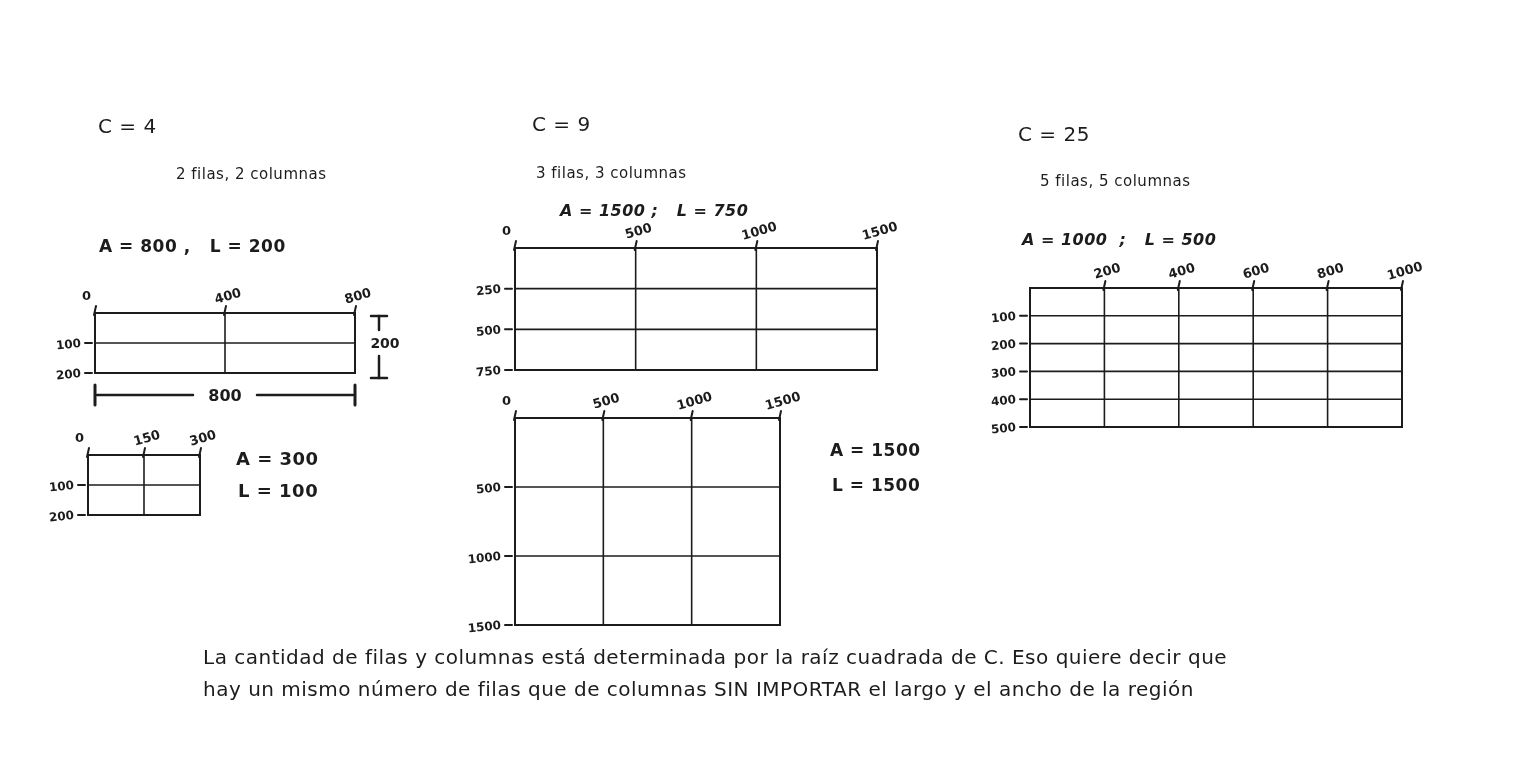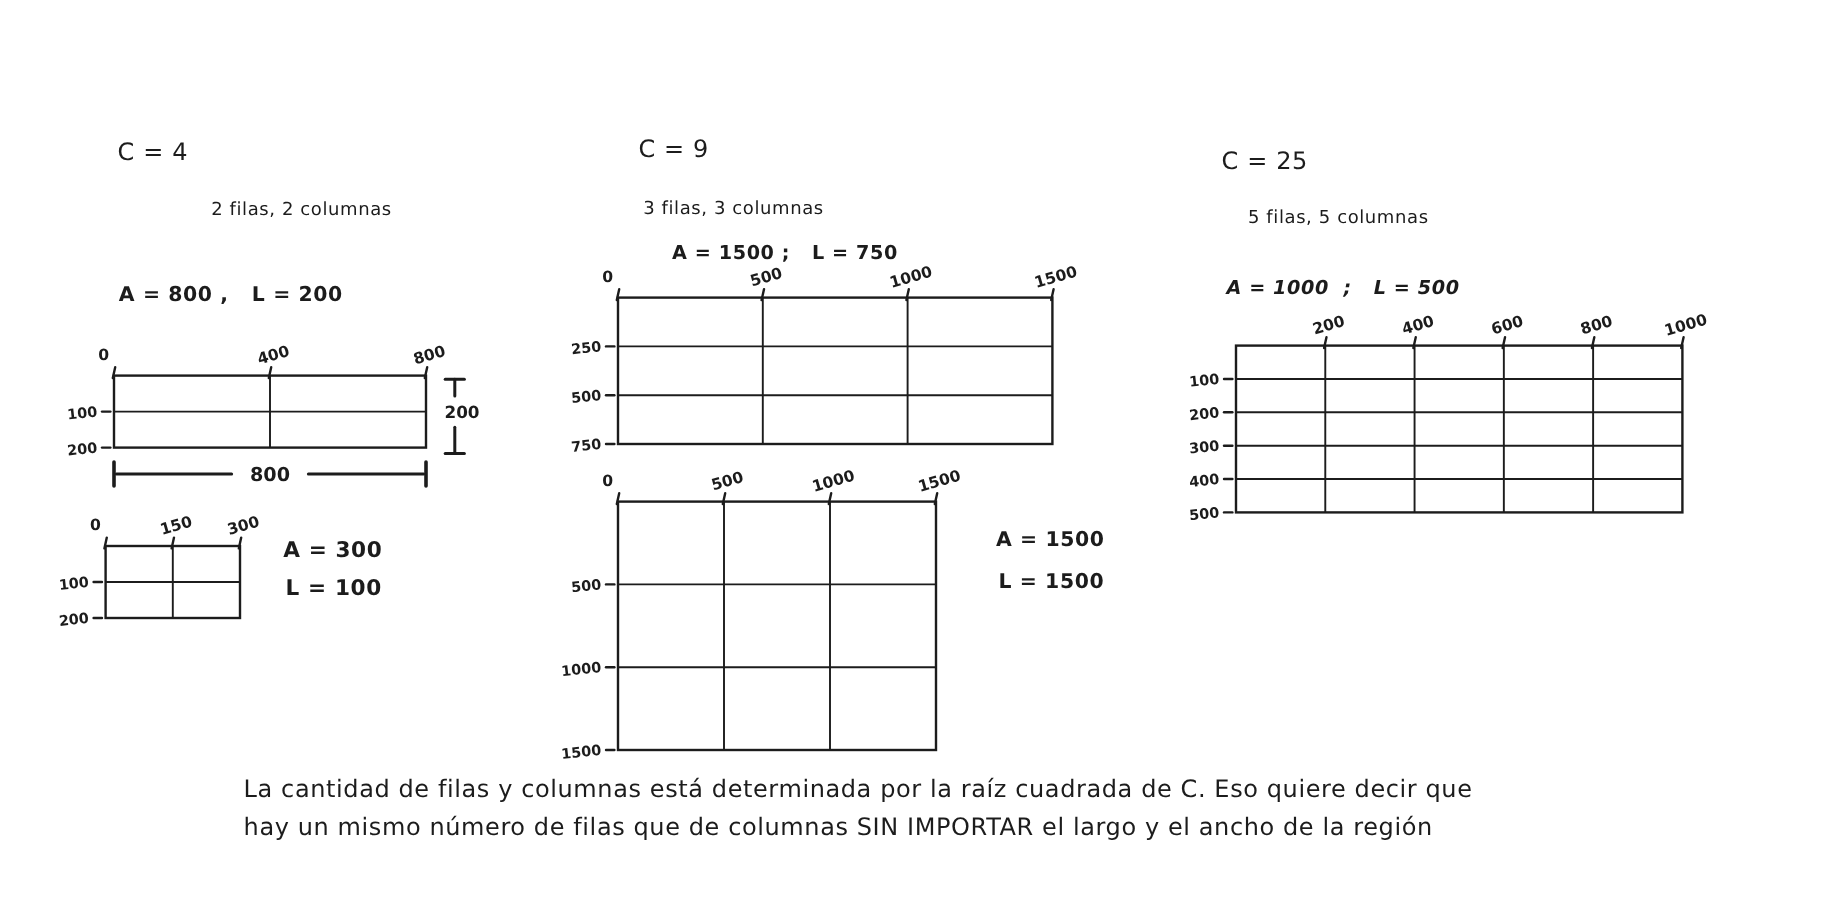--- a/index.html
+++ b/index.html
@@ -14,21 +14,21 @@
   .t { position: absolute; white-space: pre; color: #1c1c1c; line-height: 1.2; }
   .hand  { letter-spacing: 0.5px; }
   .bold  { font-weight: 700; }
 
   #title     { left: 428px;  top: 38px;  font-size: 21px; }
   #c4-h      { left: 98px;   top: 114px; font-size: 20px; text-align: right; }
   #c4-sub    { left: 152px;  top: 165px; font-size: 15px; margin-left: 24px; }
   #c4-dims   { left: 99px;   top: 236px; font-size: 17px; }
   #c9-h      { left: 532px;  top: 112px; font-size: 20px; }
   #c9-sub    { left: 536px;  top: 164px; font-size: 15px; }
-  #c9-dims   { left: 560px;  top: 201px; font-size: 16px; }
+  #c9-dims   { left: 560px;  top: 201px; font-size: 16px; font-style: italic; }
   #c25-h     { left: 1018px; top: 122px; font-size: 20px; }
   #c25-sub   { left: 1040px; top: 172px; font-size: 15px; }
   #c25-dims  { left: 1022px; top: 230px; font-size: 16px; font-style: italic; }
   #c4-side1  { left: 236px;  top: 448px; font-size: 18px; }
   #c4-side2  { left: 238px;  top: 480px; font-size: 18px; }
   #c9-side1  { left: 830px;  top: 440px; font-size: 17px; }
   #c9-side2  { left: 832px;  top: 475px; font-size: 17px; }
   #footer1   { left: 203px;  top: 645px; font-size: 20px; }
   #footer2   { left: 203px;  top: 677px; font-size: 20px; }
 

